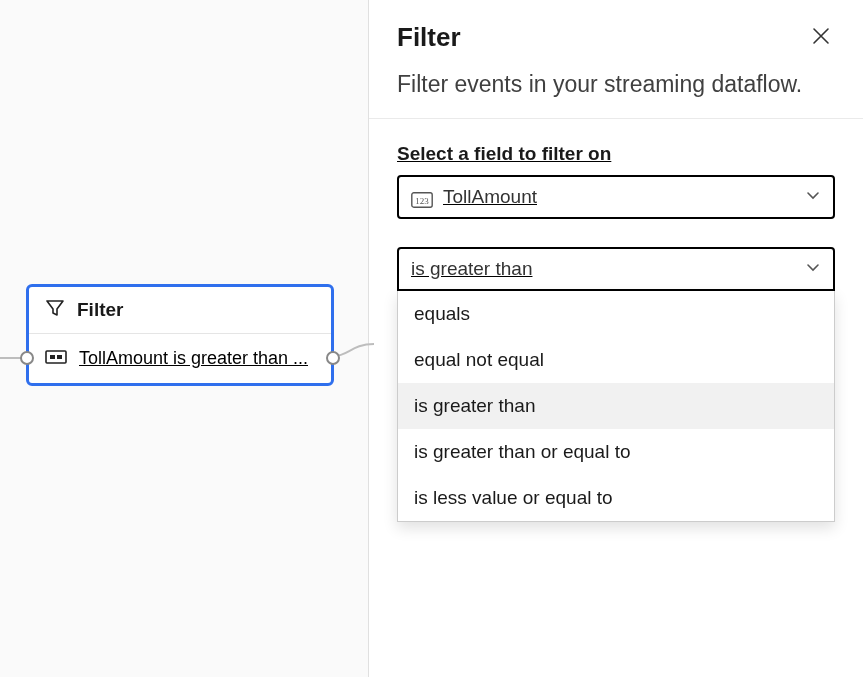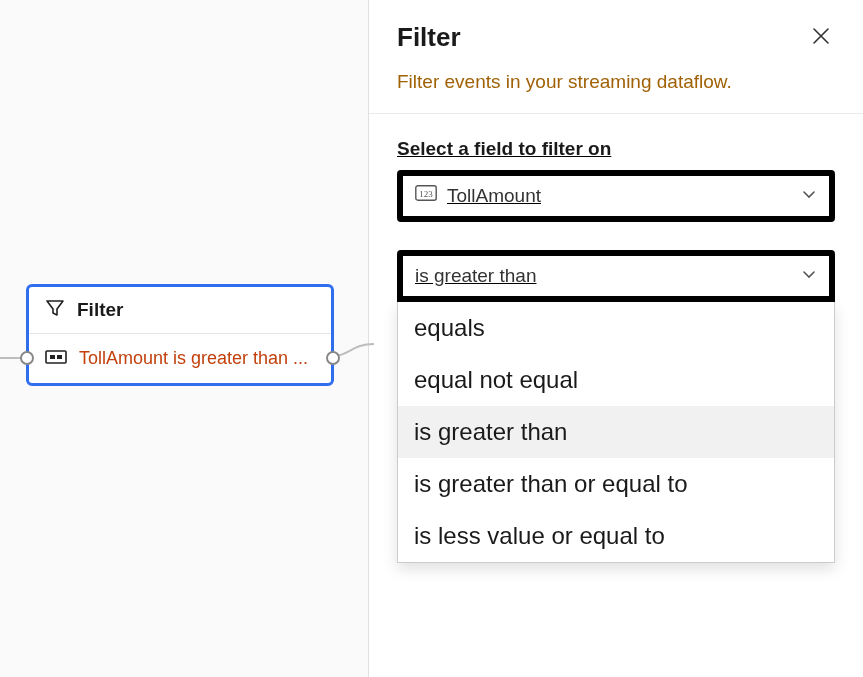--- a/index.html
+++ b/index.html
@@ -41,22 +41,22 @@
     }
     .close-btn {
       background: none;
       border: none;
       padding: 4px;
       cursor: pointer;
       color: #333;
     }
     .panel-subtext {
       padding: 0 28px 20px 28px;
-      font-size: 19px;
-      color: #a16207;
+      font-size: 23px;
+      color: #404040;
     }
     .hr {
       border: none;
       border-top: 1px solid #eaeaea;
     }
     .panel-body {
       padding: 24px 28px;
       position: relative;
       text-decoration: underline;
     }
@@ -64,25 +64,25 @@
       margin-bottom: 28px;
     }
     .field-label {
       font-size: 19px;
       font-weight: 600;
       color: #1a1a1a;
       margin-bottom: 10px;
     }
     .select {
       width: 100%;
-      border: 6px solid #000000;
+      border: 2px solid #000000;
       border-radius: 4px;
       padding: 9px 12px;
       display: flex;
-      align-items: flex-start;
+      align-items: flex-end;
       font-size: 19px;
       color: #333;
       cursor: pointer;
       background: #fff;
       position: relative;
     }
     .select .field-type-icon {
       margin-right: 10px;
       display: inline-flex;
       color: #555;
@@ -100,21 +100,21 @@
       left: 0;
       right: 0;
       border: 1px solid #ccc;
       border-top: none;
       background: #fff;
       box-shadow: 0 6px 14px rgba(0,0,0,0.12);
       z-index: 20;
     }
     .dropdown-item {
       padding: 12px 16px;
-      font-size: 24px;
+      font-size: 19px;
       color: #1a1a1a;
       cursor: pointer;
     }
     .dropdown-item.highlight {
       background: #f1f1f1;
     }
 
     
     .node {
       position: absolute;
@@ -144,24 +144,25 @@
       display: flex;
       align-items: center;
       padding: 14px 16px;
     }
     .node-body .rect-icon {
       margin-right: 12px;
       color: #222;
     }
     .node-desc {
       font-size: 18px;
-      color: #c2410c;
+      color: #000000;
       white-space: nowrap;
       overflow: hidden;
       text-overflow: ellipsis;
+      text-decoration: underline;
     }
     .port {
       position: absolute;
       width: 14px;
       height: 14px;
       border: 2px solid #888;
       background: #fff;
       border-radius: 50%;
     }
     .port-left {

